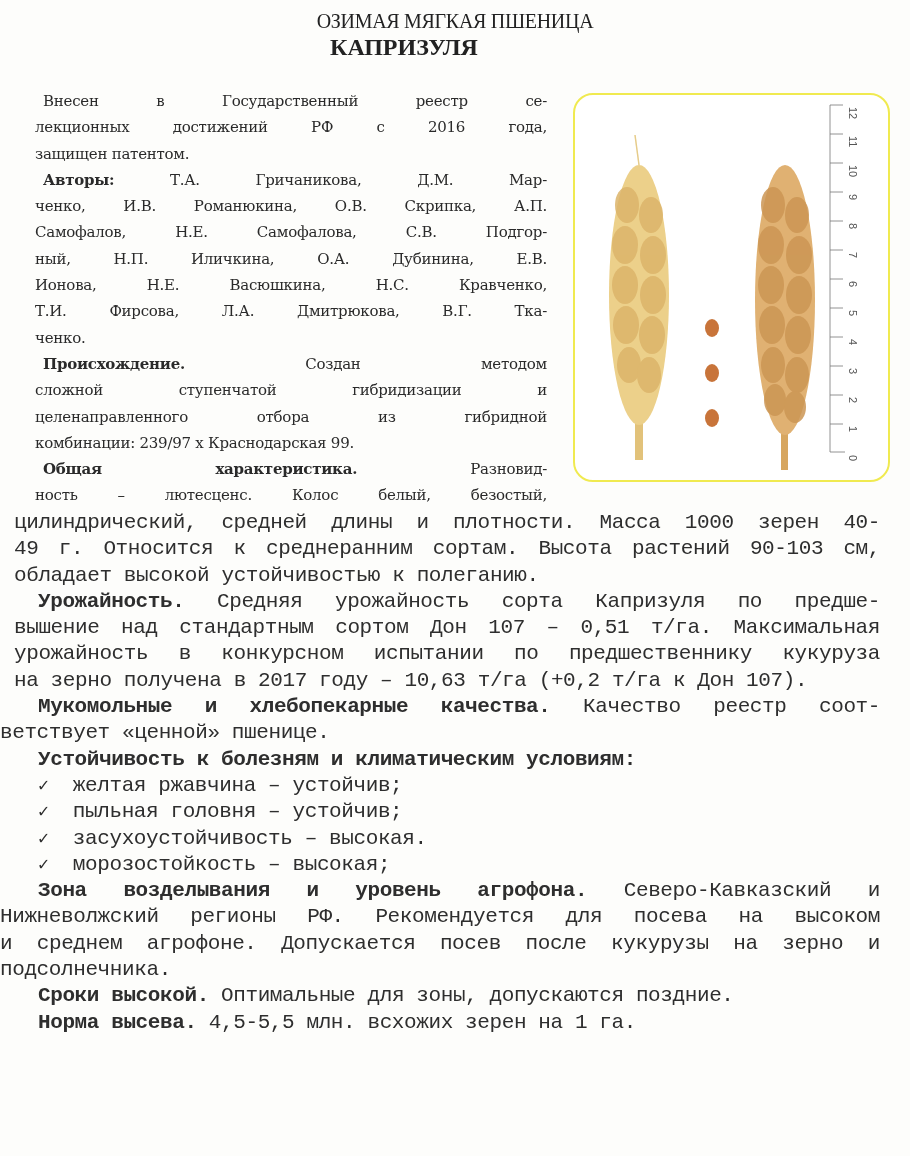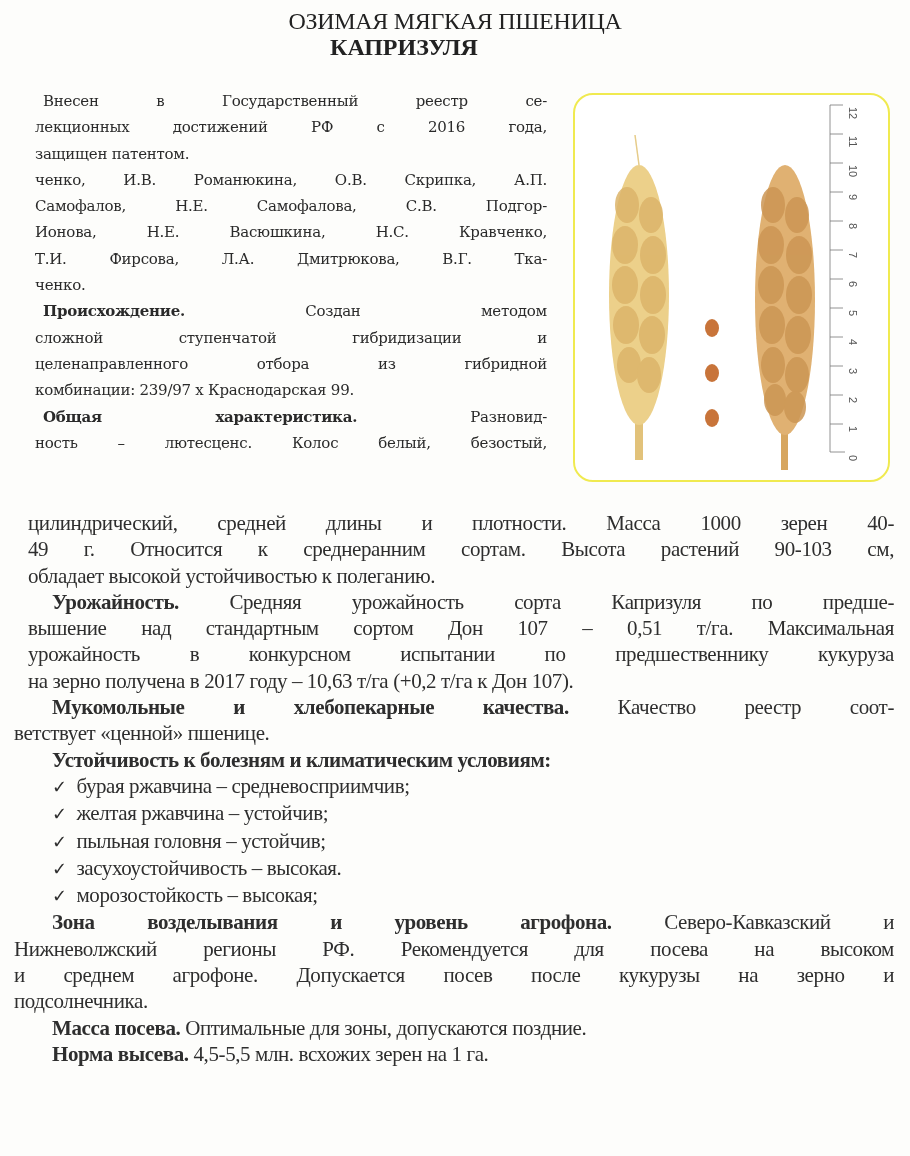--- a/index.html
+++ b/index.html
@@ -6,61 +6,63 @@
   body {
     width:910px; height:1156px; overflow:hidden;
     background:#fdfdfb;
     font-family:"DejaVu Serif", serif;
     color:#2a2a2a;
     position:relative;
   }
   .page-title {
     position:absolute; left:0; top:8px; width:910px; text-align:center;
     font-family:"Liberation Serif", serif;
-    font-size:24px; line-height:26px; letter-spacing:-0.3px; color:#222;
+    font-size:20px; line-height:26px; letter-spacing:-0.3px; color:#222;
   }
   .page-subtitle {
     position:absolute; left:0; top:34px; width:808px; text-align:center;
     font-family:"Liberation Serif", serif; font-weight:bold;
     font-size:24px; line-height:26px; color:#222;
   }
   .col-text {
     position:absolute; left:43px; top:88px; width:504px;
     font-size:15px; line-height:26.3px; text-align:justify;
     letter-spacing:-0.25px;
   }
   .b { font-weight:bold; }
   .figure {
     position:absolute; left:573px; top:93px; width:313px; height:385px;
     border:2px solid #f0ea50; border-radius:20px; background:#fff;
     overflow:hidden;
   }
   .full-text {
-    position:absolute; left:14px; width:880px;
-    font-family:Liberation Serif, serif;
+    position:absolute; left:0; width:880px;
+    font-family:Liberation Mono, monospace;
     font-size:21px; line-height:26.3px; color:#2e2e2e;
     letter-spacing:-0.4px;
   }
   .full-text .b { font-weight:bold; }
   .line { white-space:nowrap; }
   .just { text-align:justify; text-align-last:justify; }
 </style>
 </head>
 <body>
 
 <div class="page-title">ОЗИМАЯ МЯГКАЯ ПШЕНИЦА</div>
 <div class="page-subtitle">КАПРИЗУЛЯ</div>
 
 <div class="col-text">
   <div class="line just" style="padding-left:0">Внесен в Государственный реестр се-</div>
   <div class="line just" style="margin-left:-8px">лекционных достижений РФ с 2016 года,</div>
   <div class="line" style="margin-left:-8px">защищен патентом.</div>
 
+  <div class="line just"><span class="b">Авторы:</span> <span>Т.А. Гричаникова, Д.М. Мар-</span></div>
   <div class="line just" style="margin-left:-8px">ченко, И.В. Романюкина, О.В. Скрипка, А.П.</div>
   <div class="line just" style="margin-left:-8px">Самофалов, Н.Е. Самофалова, С.В. Подгор-</div>
+  <div class="line just" style="margin-left:-8px">ный, Н.П. Иличкина, О.А. Дубинина, Е.В.</div>
   <div class="line just" style="margin-left:-8px">Ионова, Н.Е. Васюшкина, Н.С. Кравченко,</div>
   <div class="line just" style="margin-left:-8px">Т.И. Фирсова, Л.А. Дмитрюкова, В.Г. Тка-</div>
   <div class="line" style="margin-left:-8px">ченко.</div>
 
   <div class="line just"><span class="b">Происхождение.</span> <span>Создан методом</span></div>
   <div class="line just" style="margin-left:-8px">сложной ступенчатой гибридизации и</div>
   <div class="line just" style="margin-left:-8px">целенаправленного отбора из гибридной</div>
   <div class="line" style="margin-left:-8px">комбинации: 239/97 х Краснодарская 99.</div>
 
   <div class="line just"><span class="b">Общая характеристика.</span> <span>Разновид-</span></div>
@@ -154,26 +156,25 @@
 
   <div class="line just" style="padding-left:38px"><span class="b">Урожайность.</span> <span>Средняя урожайность сорта Капризуля по предше-</span></div>
   <div class="line just" style="padding-left:14px">вышение над стандартным сортом Дон 107 – 0,51 т/га. Максимальная</div>
   <div class="line just" style="padding-left:14px">урожайность в конкурсном испытании по предшественнику кукуруза</div>
   <div class="line" style="padding-left:14px">на зерно получена в 2017 году – 10,63 т/га (+0,2 т/га к Дон 107).</div>
 
   <div class="line just" style="padding-left:38px"><span class="b">Мукомольные и хлебопекарные качества.</span> <span>Качество реестр соот-</span></div>
   <div class="line" style="padding-left:0px">ветствует «ценной» пшенице.</div>
 
   <div class="line b" style="padding-left:38px">Устойчивость к болезням и климатическим условиям:</div>
-  <div class="line" style="padding-left:38px"><span style="font-size:18px">✓</span>&nbsp;&nbsp;<span>бурая ржавчина – средневосприимчив;</span></div>
   <div class="line" style="padding-left:38px"><span style="font-size:18px">✓</span>&nbsp;&nbsp;<span>желтая ржавчина – устойчив;</span></div>
   <div class="line" style="padding-left:38px"><span style="font-size:18px">✓</span>&nbsp;&nbsp;<span>пыльная головня – устойчив;</span></div>
   <div class="line" style="padding-left:38px"><span style="font-size:18px">✓</span>&nbsp;&nbsp;<span>засухоустойчивость – высокая.</span></div>
   <div class="line" style="padding-left:38px"><span style="font-size:18px">✓</span>&nbsp;&nbsp;<span>морозостойкость – высокая;</span></div>
 
   <div class="line just" style="padding-left:38px"><span class="b">Зона возделывания и уровень агрофона.</span> <span>Северо-Кавказский и</span></div>
   <div class="line just" style="padding-left:0px">Нижневолжский регионы РФ. Рекомендуется для посева на высоком</div>
   <div class="line just" style="padding-left:0px">и среднем агрофоне. Допускается посев после кукурузы на зерно и</div>
   <div class="line" style="padding-left:0px">подсолнечника.</div>
 
-  <div class="line" style="padding-left:38px"><span class="b">Масса посева.</span> <span>Оптимальные для зоны, допускаются поздние.</span></div>
+  <div class="line" style="padding-left:38px"><span class="b">Сроки высокой.</span> <span>Оптимальные для зоны, допускаются поздние.</span></div>
   <div class="line" style="padding-left:38px"><span class="b">Норма высева.</span> <span>4,5-5,5 млн. всхожих зерен на 1 га.</span></div>
 </div>
 
 </body></html>

